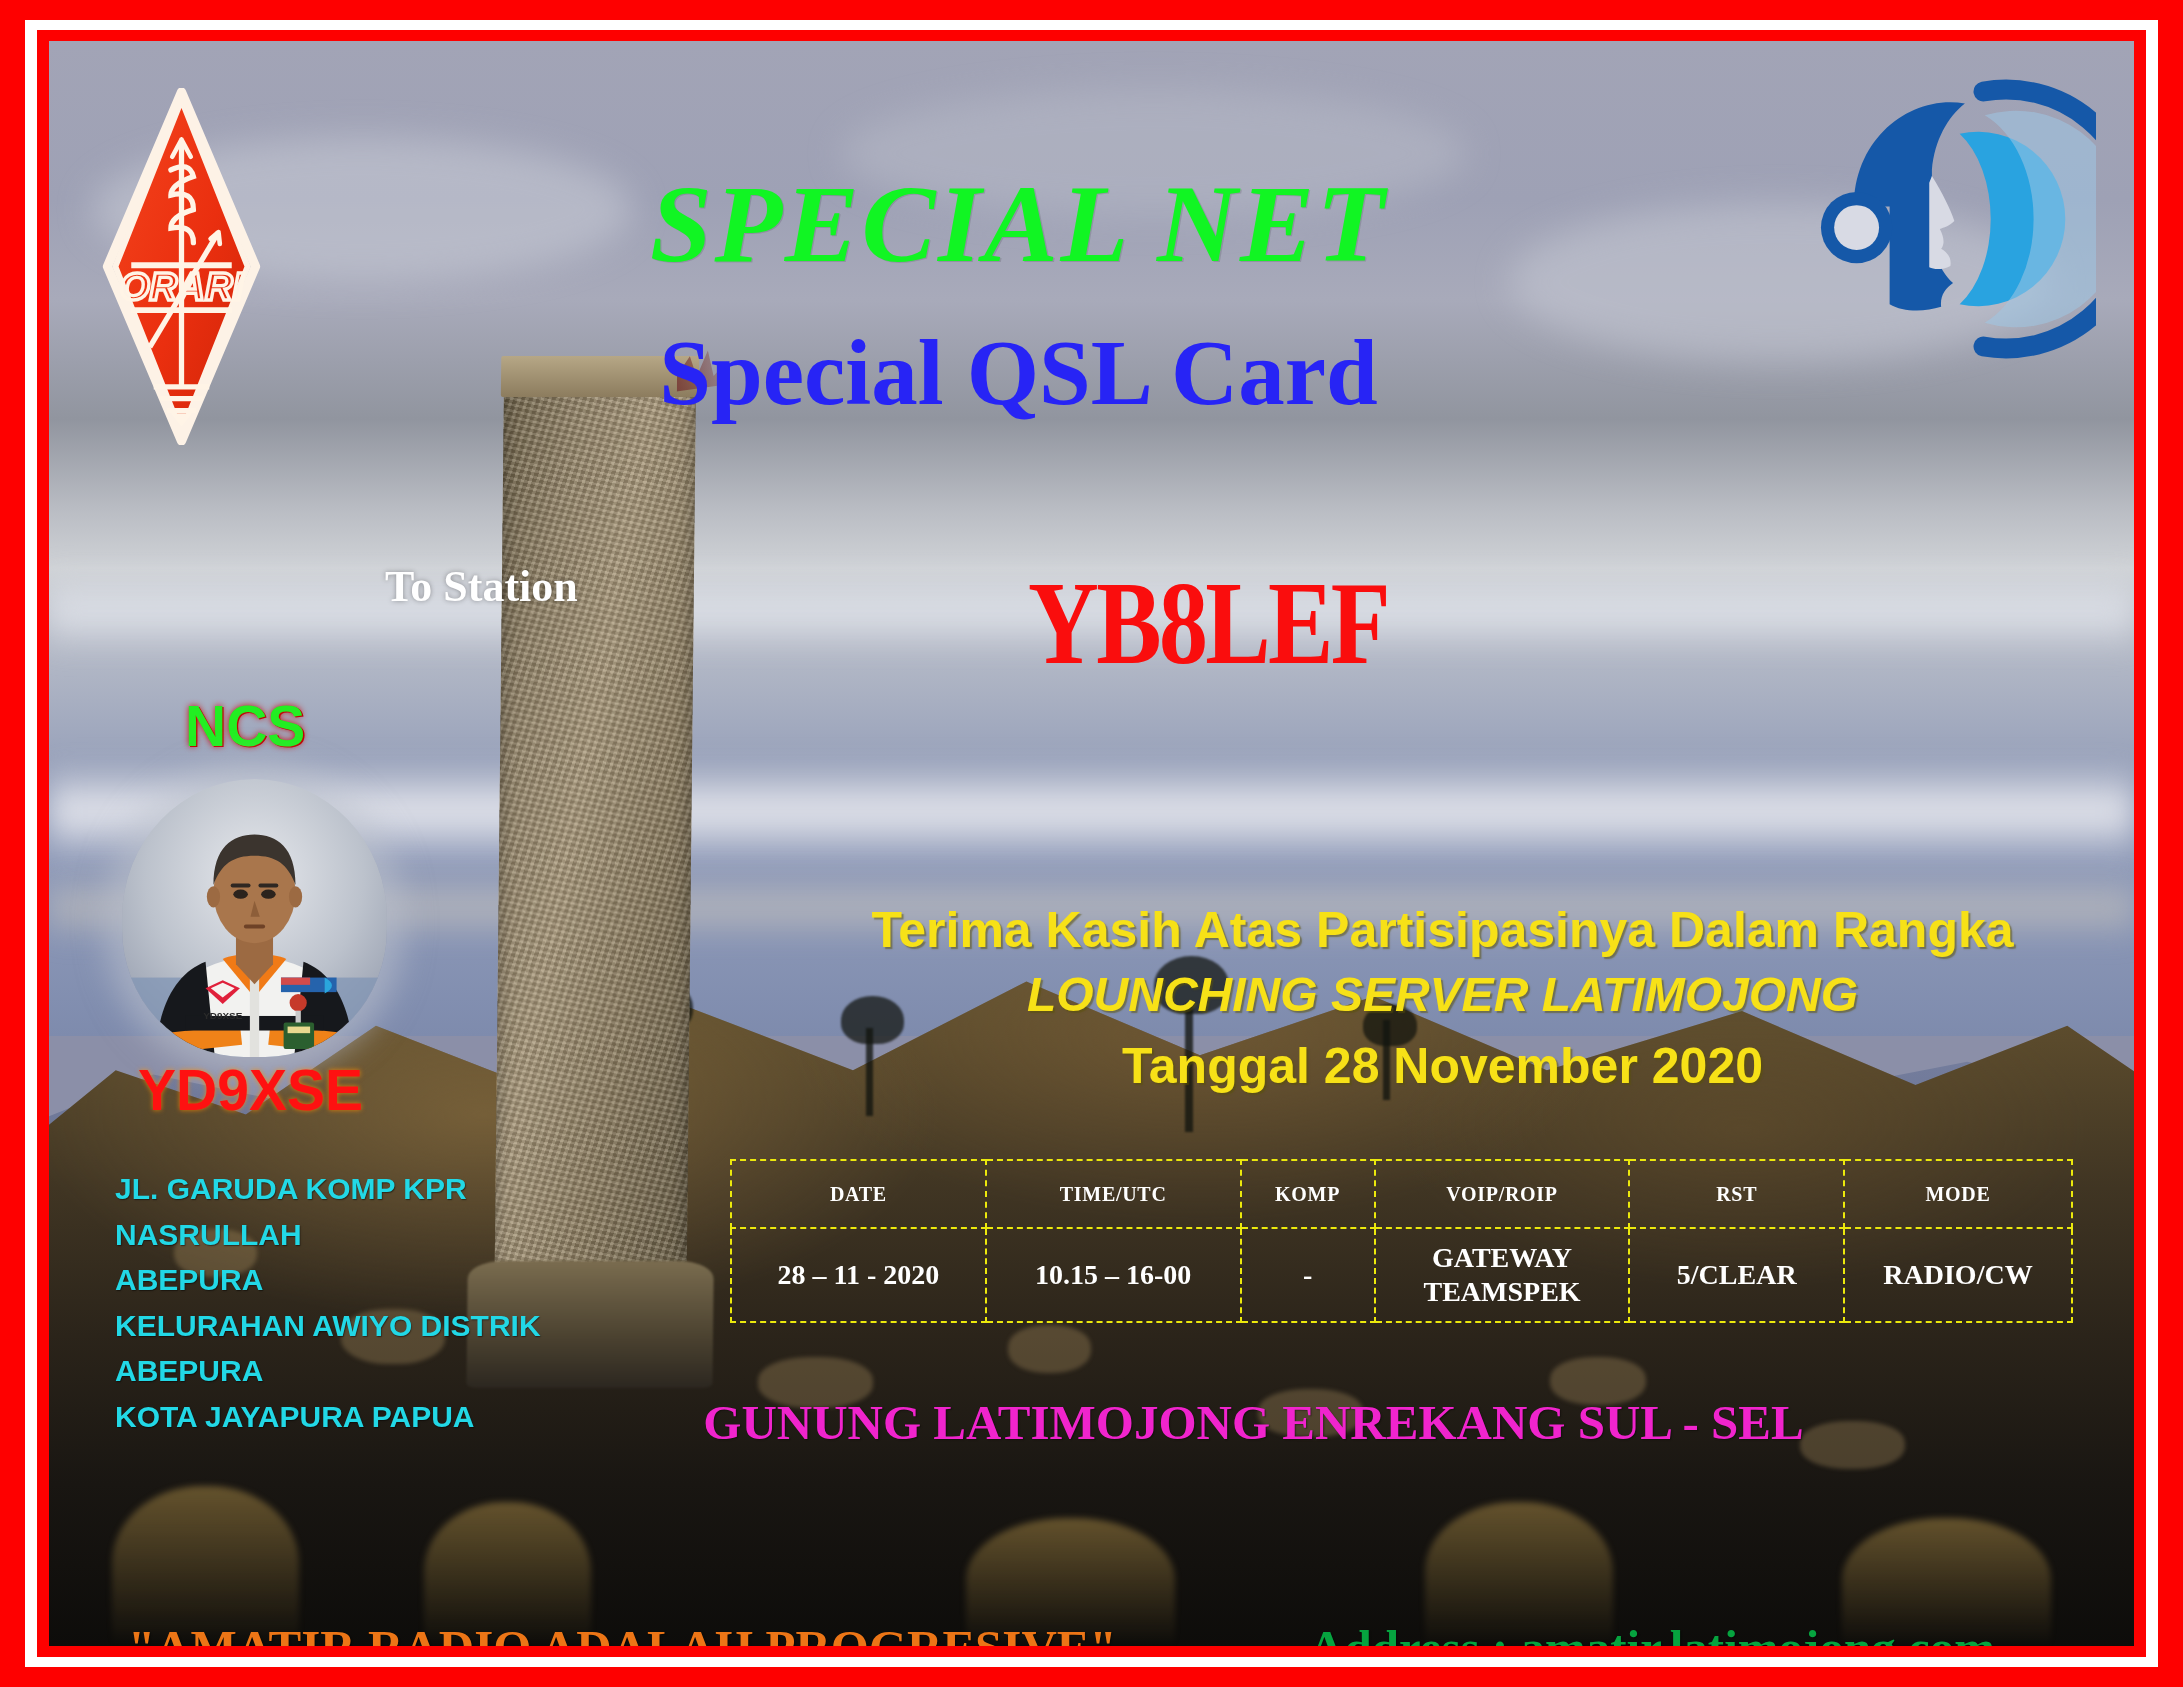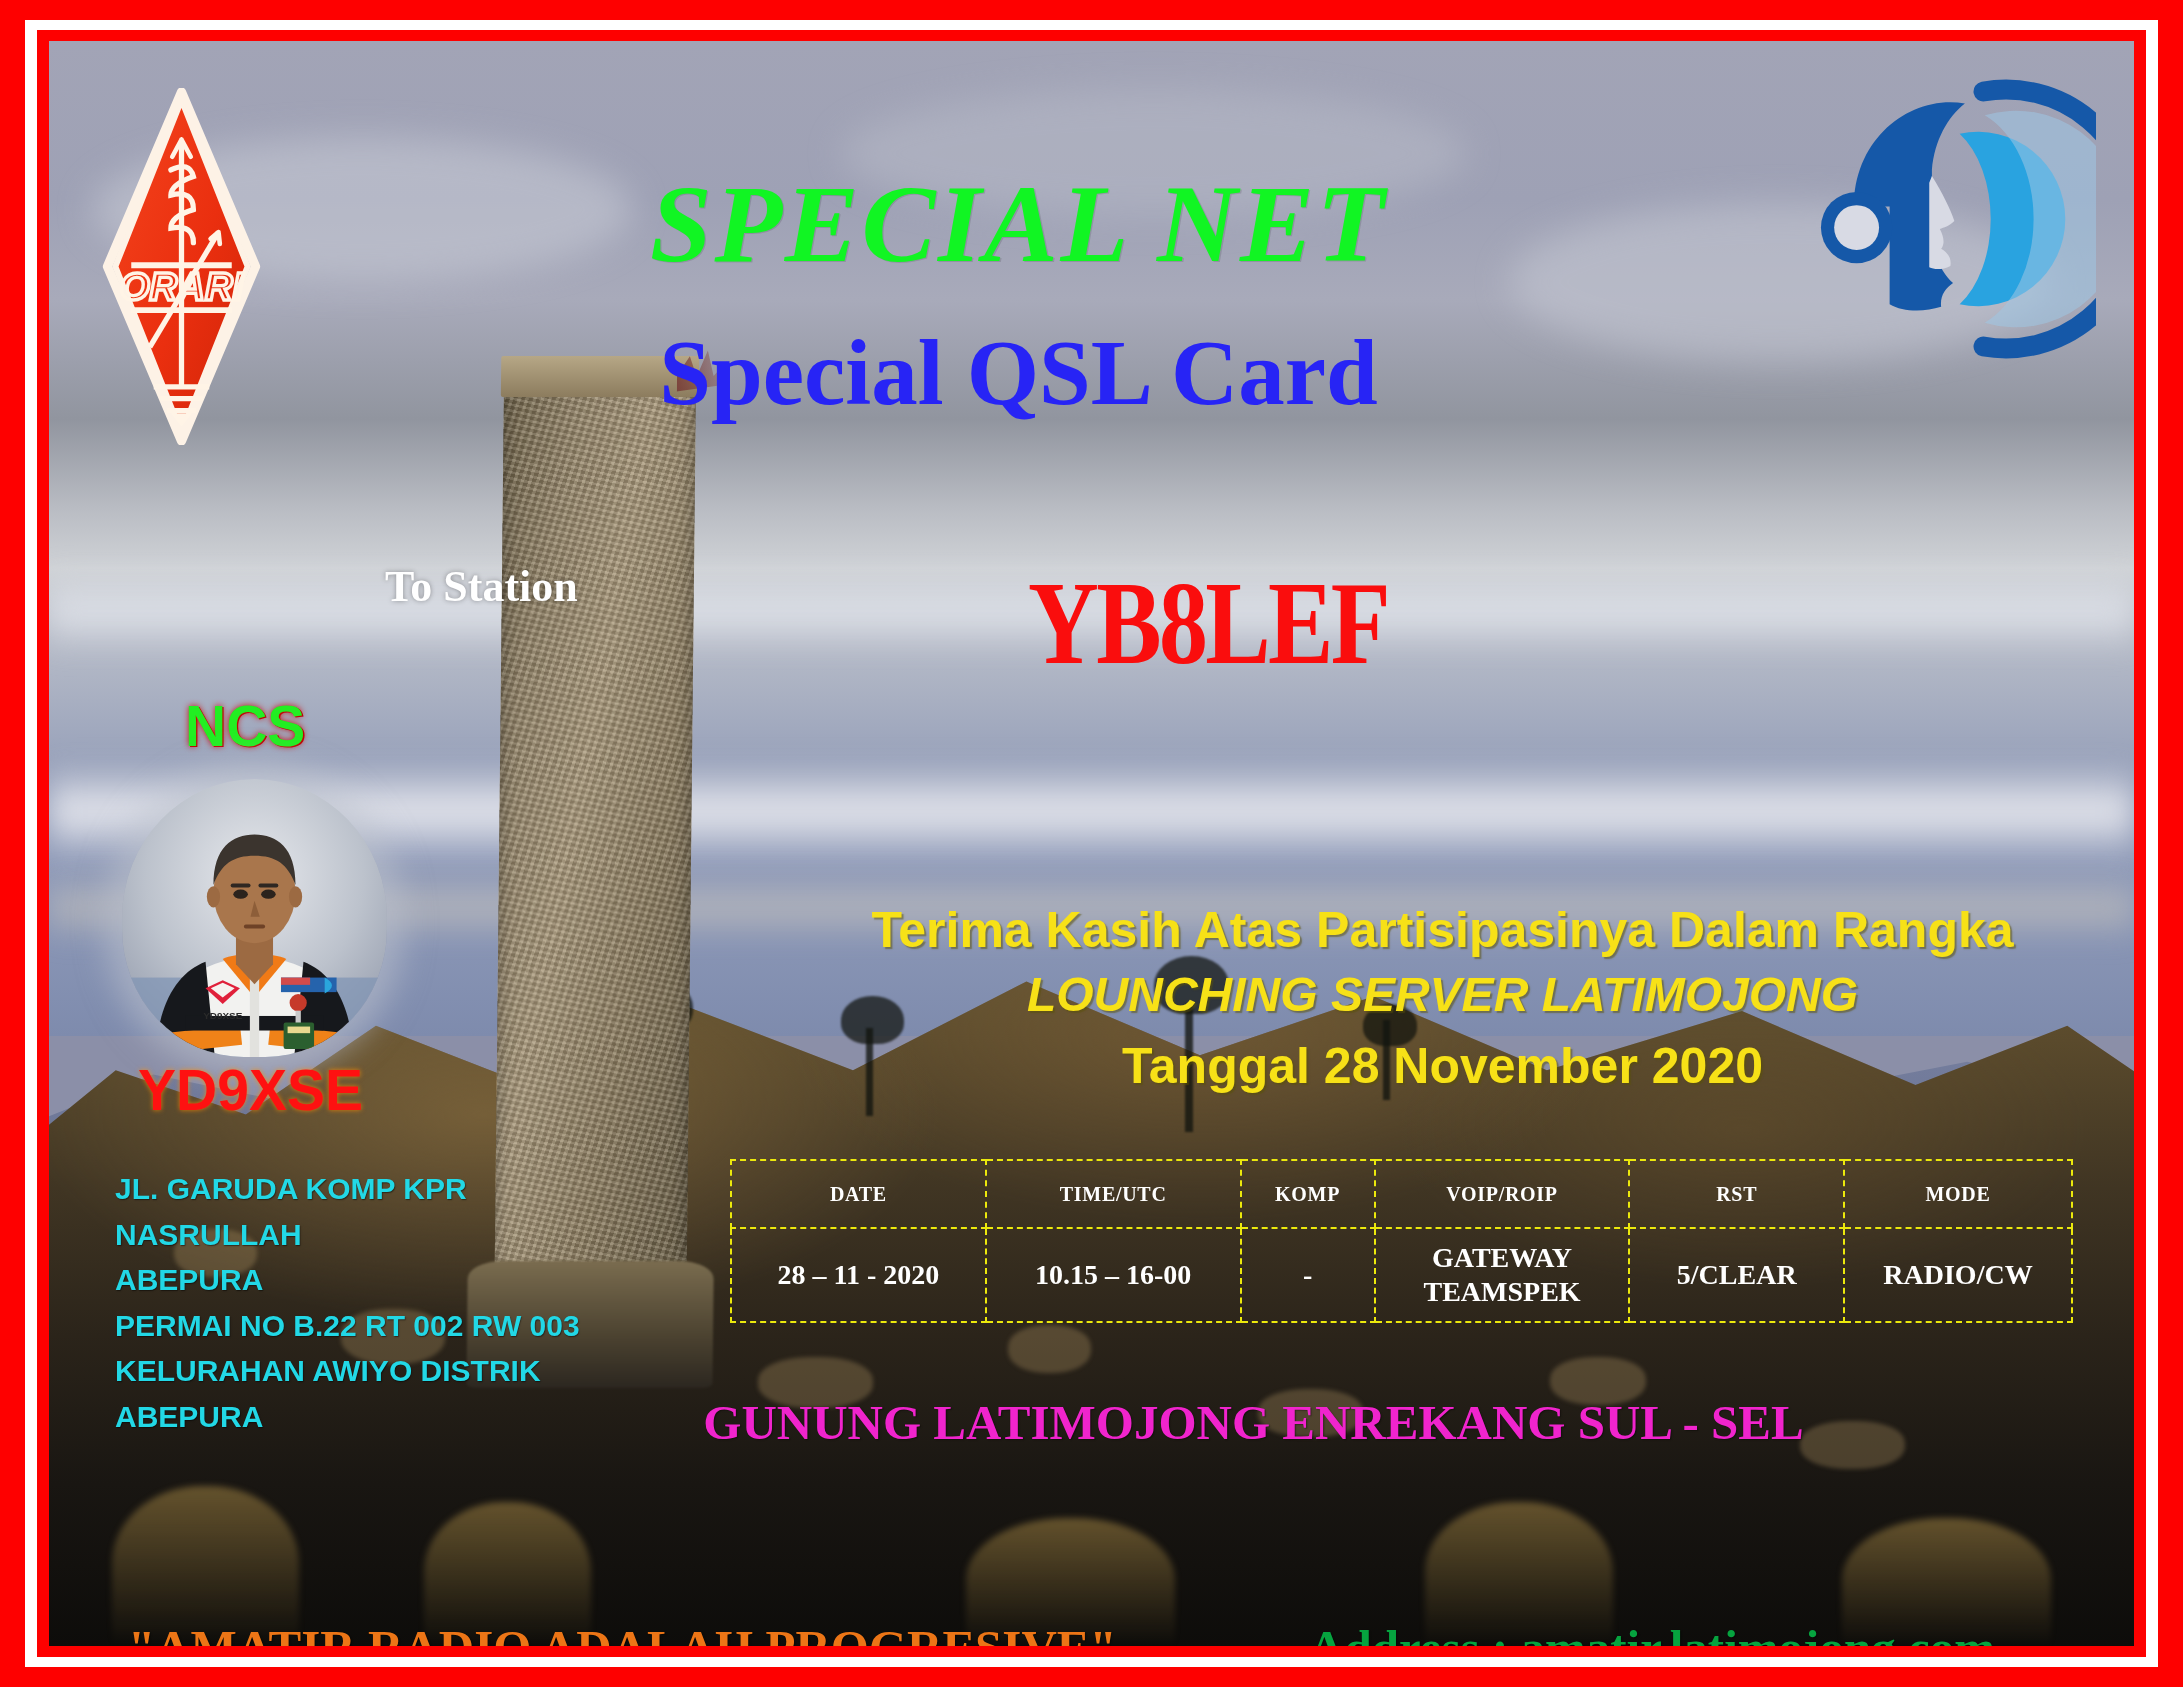--- a/index.html
+++ b/index.html
@@ -440,23 +440,23 @@
         <rect width="400" height="420" fill="none"></rect>
       </svg>
     </div>
 
     <div id="ncs-callsign">YD9XSE</div>
 
     <div id="address-block">
       <div>JL. GARUDA KOMP KPR</div>
       <div>NASRULLAH</div>
       <div>ABEPURA</div>
-      <div>PERMAI NO B.22 RT 002 RW 003</div>
       <div>KELURAHAN AWIYO DISTRIK</div>
       <div>ABEPURA</div>
+      <div>KOTA JAYAPURA PAPUA</div>
     </div>
 
     <table id="log-table">
       <colgroup>
         <col style="width:19%">
           <col style="width:19%">
           <col style="width:10%">
         <col style="width:19%">
           <col style="width:16%">
           <col style="width:17%">

